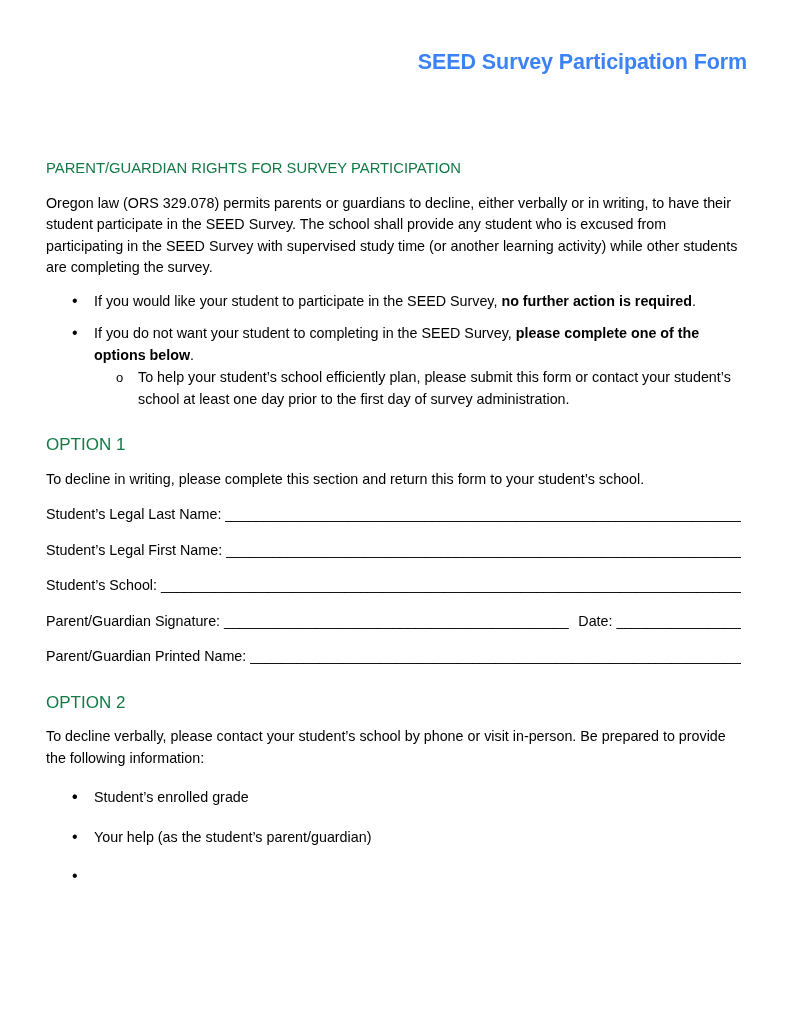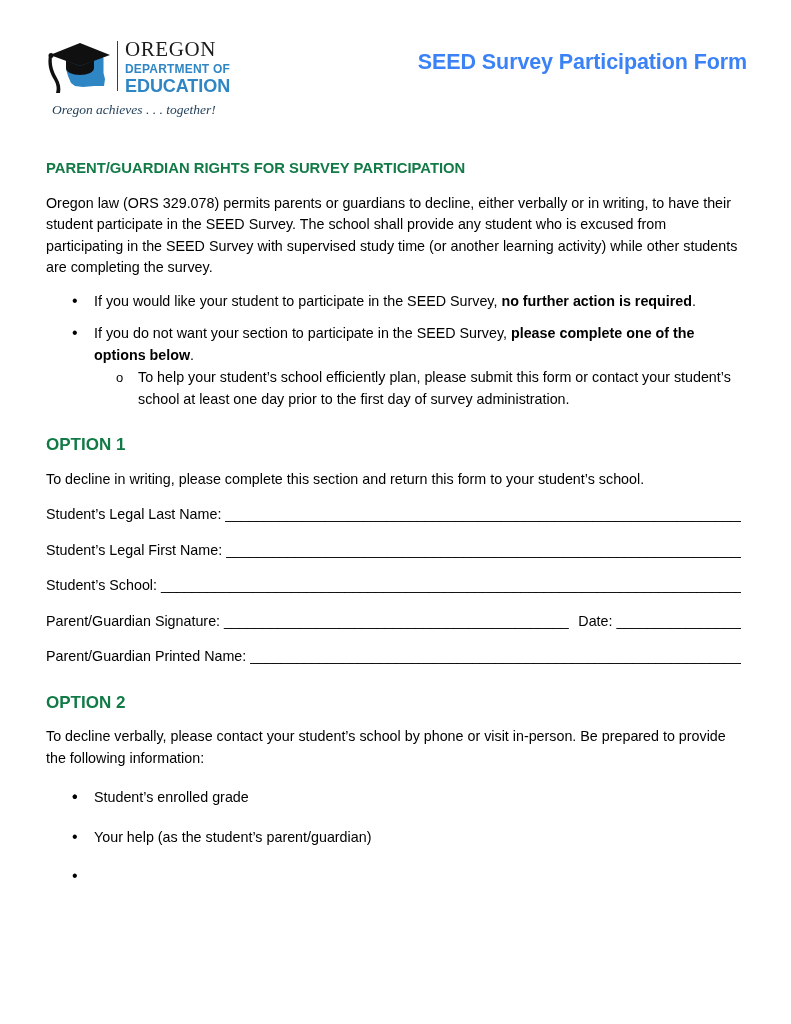--- a/index.html
+++ b/index.html
@@ -120,28 +120,28 @@
 
   
   .content {
     margin: 0 50px 0 46px;
     font-size: 14.3px;
     line-height: 21.5px;
   }
 
   .section-heading {
     color: #117a46;
-    font-weight: bold;
+    font-weight: normal;
     font-size: 14.8px;
     margin: 28px 0 0 0;
   }
 
   .option-heading {
     color: #117a46;
-    font-weight: bold;
+    font-weight: normal;
     font-size: 17px;
     margin: 24px 0 0 0;
   }
 
   p.para {
     margin: 13px 0 0 0;
   }
 
   ul.bullets {
     list-style: none;
@@ -196,63 +196,38 @@
 
   .field-row.inline-two .gap { display: inline-block; width: 10px; }
 </style>
 </head>
 <body>
 
 <div class="page">
 
   <div class="header">
 
-    <div class="logo">
-
-      <svg class="logo-mark" viewBox="0 0 140 116" xmlns="http://www.w3.org/2000/svg">
-
-        <path d="M40 40 L40 32 L48 27 L60 30 L74 28 L92 30 L110 30 L115 36 L115 66 L118 78 L116 92 L96 92 L74 94 L58 92 L50 86 L44 72 L40 58 Z" fill="#2f86c5"></path>
-
-        <path d="M8 30 L68 6 L128 30 L68 52 Z" fill="#101010"></path>
-
-        <path d="M40 41 L68 52 L96 41 L96 56 C96 64 84 70 68 70 C52 70 40 64 40 56 Z" fill="#101010"></path>
-
-        <path d="M12 32 C10 48 14 62 22 76 C28 86 30 96 28 106 L20 106 C23 96 21 87 14 76 C6 62 3 46 6 31 Z" fill="#101010"></path>
-
-        <circle cx="10" cy="31" r="5" fill="#101010"></circle>
-      </svg>
-
-      <div class="logo-divider"></div>
-
-      <div class="logo-wordmark">
-        <div class="wm-oregon">OREGON</div>
-        <div class="wm-dept">DEPARTMENT OF</div>
-        <div class="wm-edu">EDUCATION</div>
-      </div>
-
-      <div class="wm-tagline">Oregon achieves . . . together!</div>
-    </div>
 
     <div class="doc-title">SEED Survey Participation Form</div>
   </div>
 
   <div class="content">
 
     <div class="section-heading">PARENT/GUARDIAN RIGHTS FOR SURVEY PARTICIPATION</div>
 
     <p class="para">Oregon law (ORS 329.078) permits parents or guardians to decline, either verbally or in writing, to have their student participate in the SEED Survey. The school shall provide any student who is excused from participating in the SEED Survey with supervised study time (or another learning activity) while other students are completing the survey.</p>
 
     <ul class="bullets">
       <li>
         <span class="marker">•</span>
         <span>If you would like your student to participate in the SEED Survey, </span><b>no further action is required</b><span>.</span>
       </li>
       <li>
         <span class="marker">•</span>
-        <span>If you do not want your section to participate in the SEED Survey, </span><b>please complete one of the options below</b><span>.</span>
+        <span>If you do not want your student to completing in the SEED Survey, </span><b>please complete one of the options below</b><span>.</span>
         <ul class="sub-bullets">
           <li>
             <span class="marker">o</span>
             <span>To help your student’s school efficiently plan, please submit this form or contact your student’s school at least one day prior to the first day of survey administration.</span>
           </li>
         </ul>
       </li>
     </ul>
 
     <div class="option-heading">OPTION 1</div>

